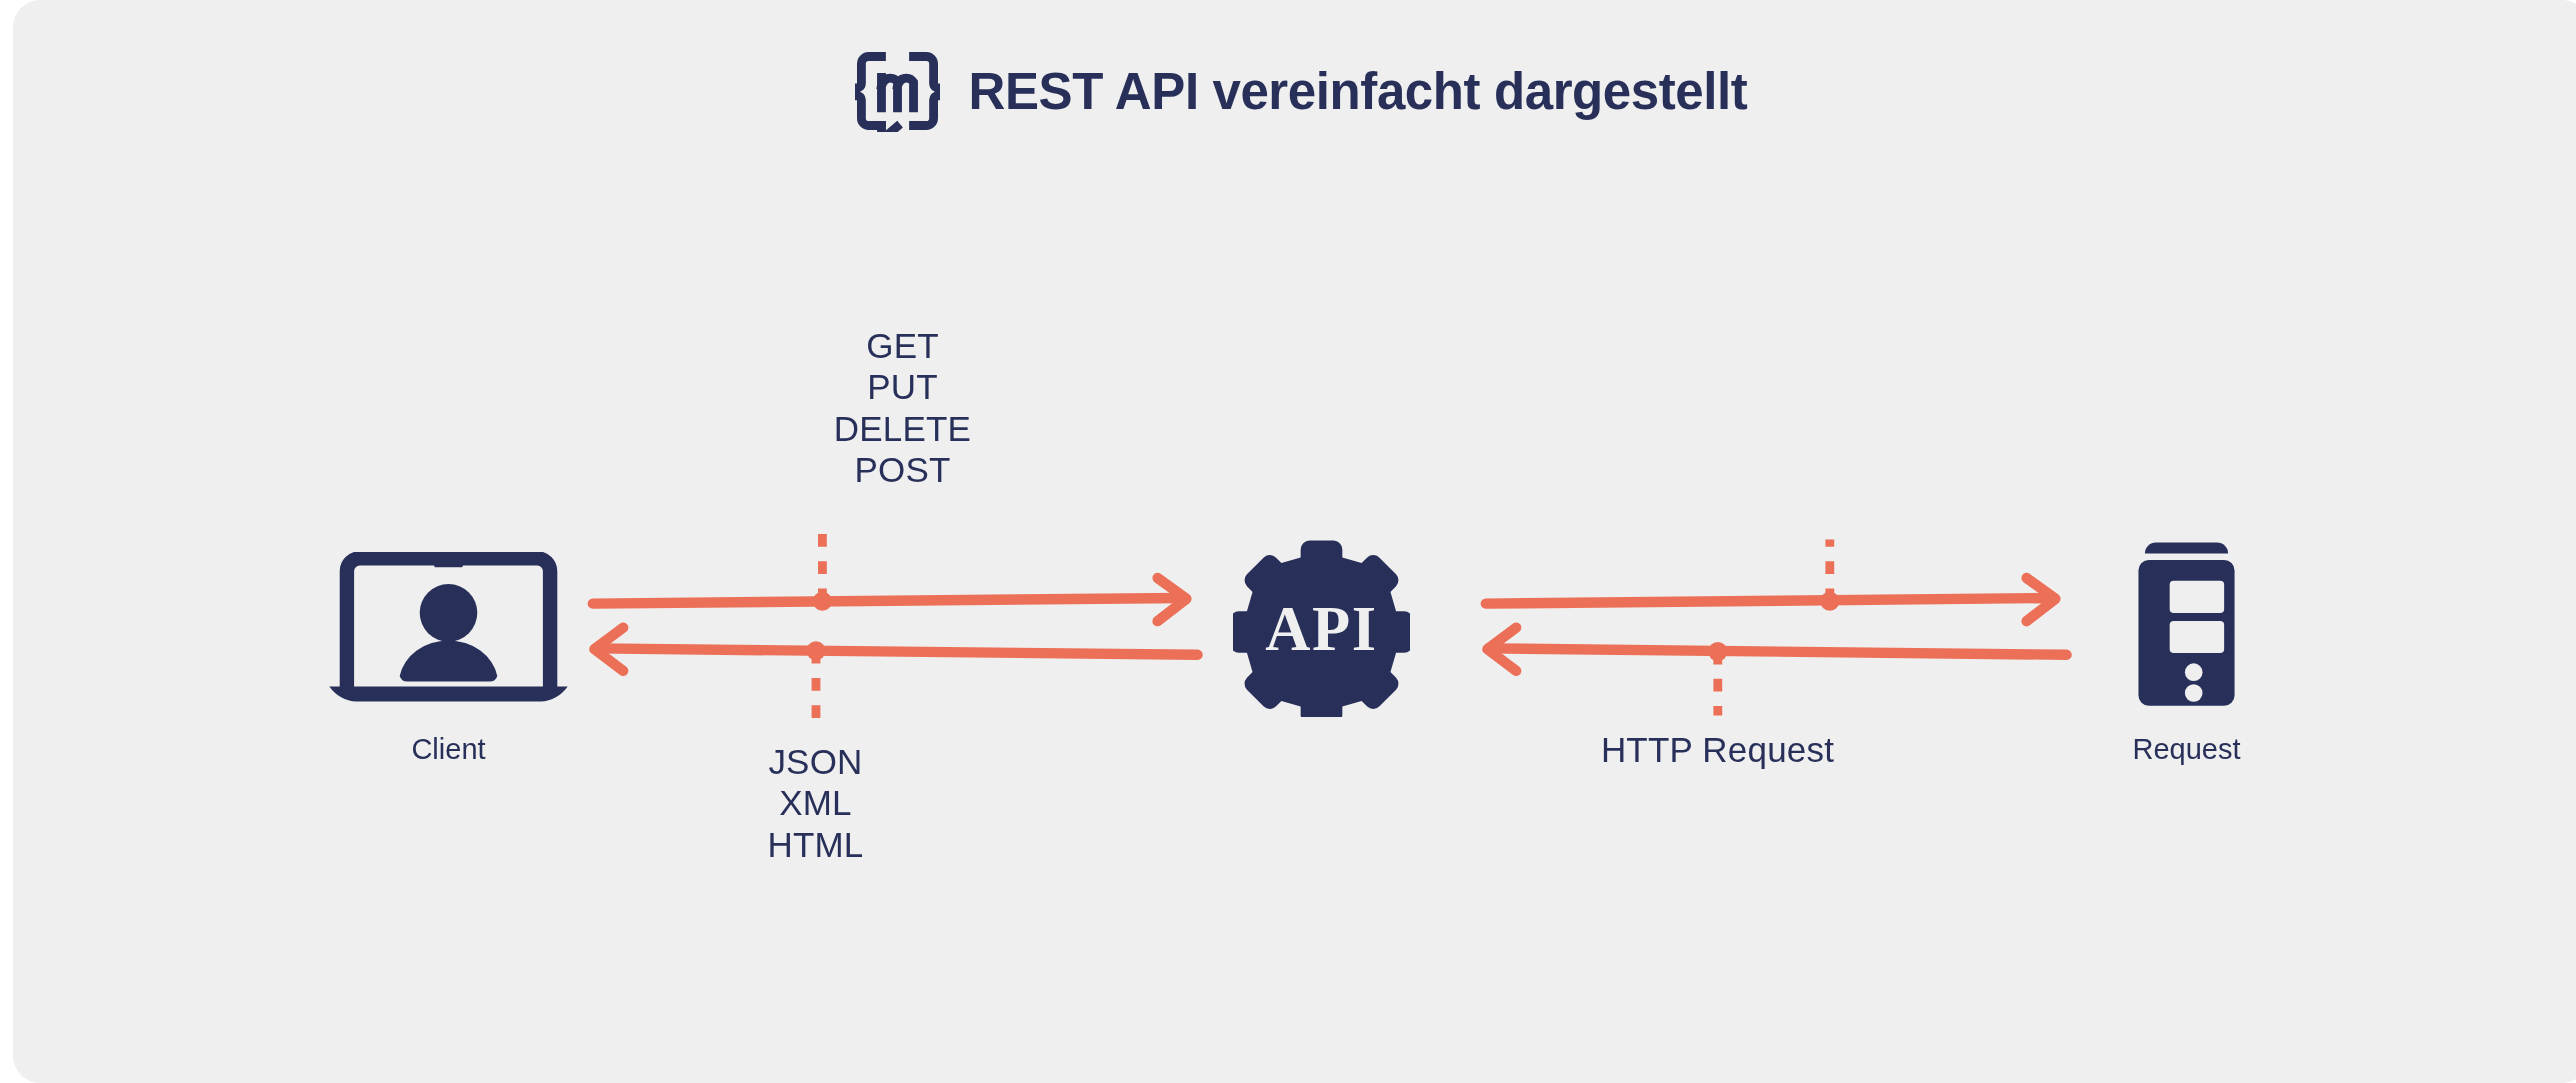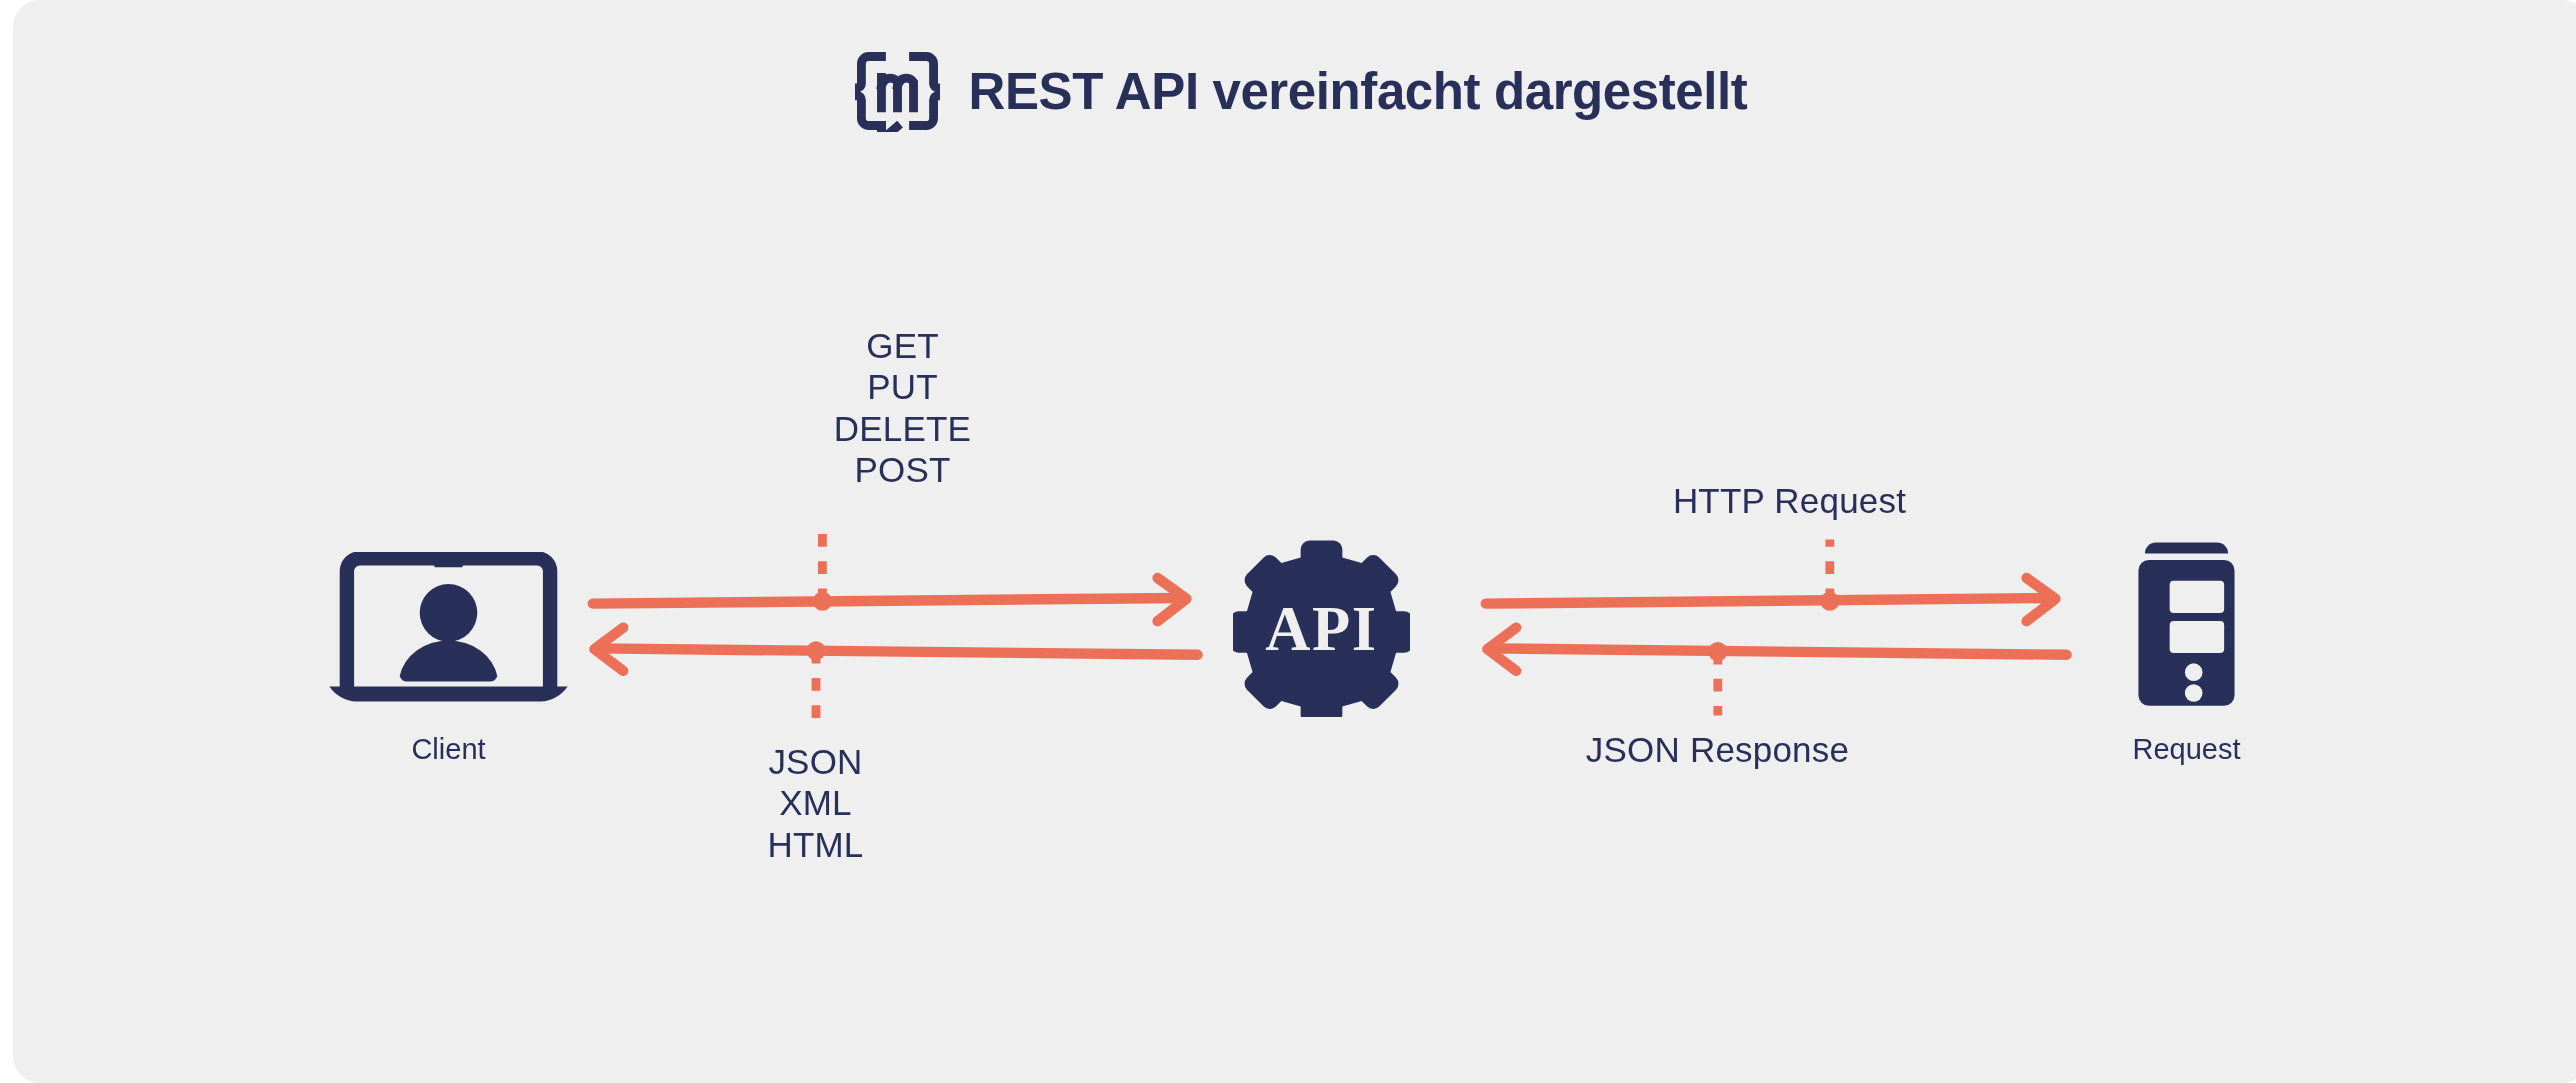--- a/index.html
+++ b/index.html
@@ -189,18 +189,17 @@
 
   <div class="abs lbl-bold" style="left:729px; top:325px; width:321px;">GET
 PUT
 DELETE
 POST</div>
 
   <div class="abs lbl-bold" style="left:642px; top:729px; width:321px;margin-top:12px;">JSON
 XML
 HTML</div>
 
-  <div class="abs lbl-bold" style="left:1576px; top:480px; width:401px;">HTTP Request</div>
-
-  <div class="abs lbl-bold" style="left:1504px; top:729px; width:401px;">JSON Response</div>
+
+  <div class="abs lbl-bold" style="left:1504px; top:729px; width:401px;">HTTP Request</div>
 
 </div>
 
 
 </body></html>

